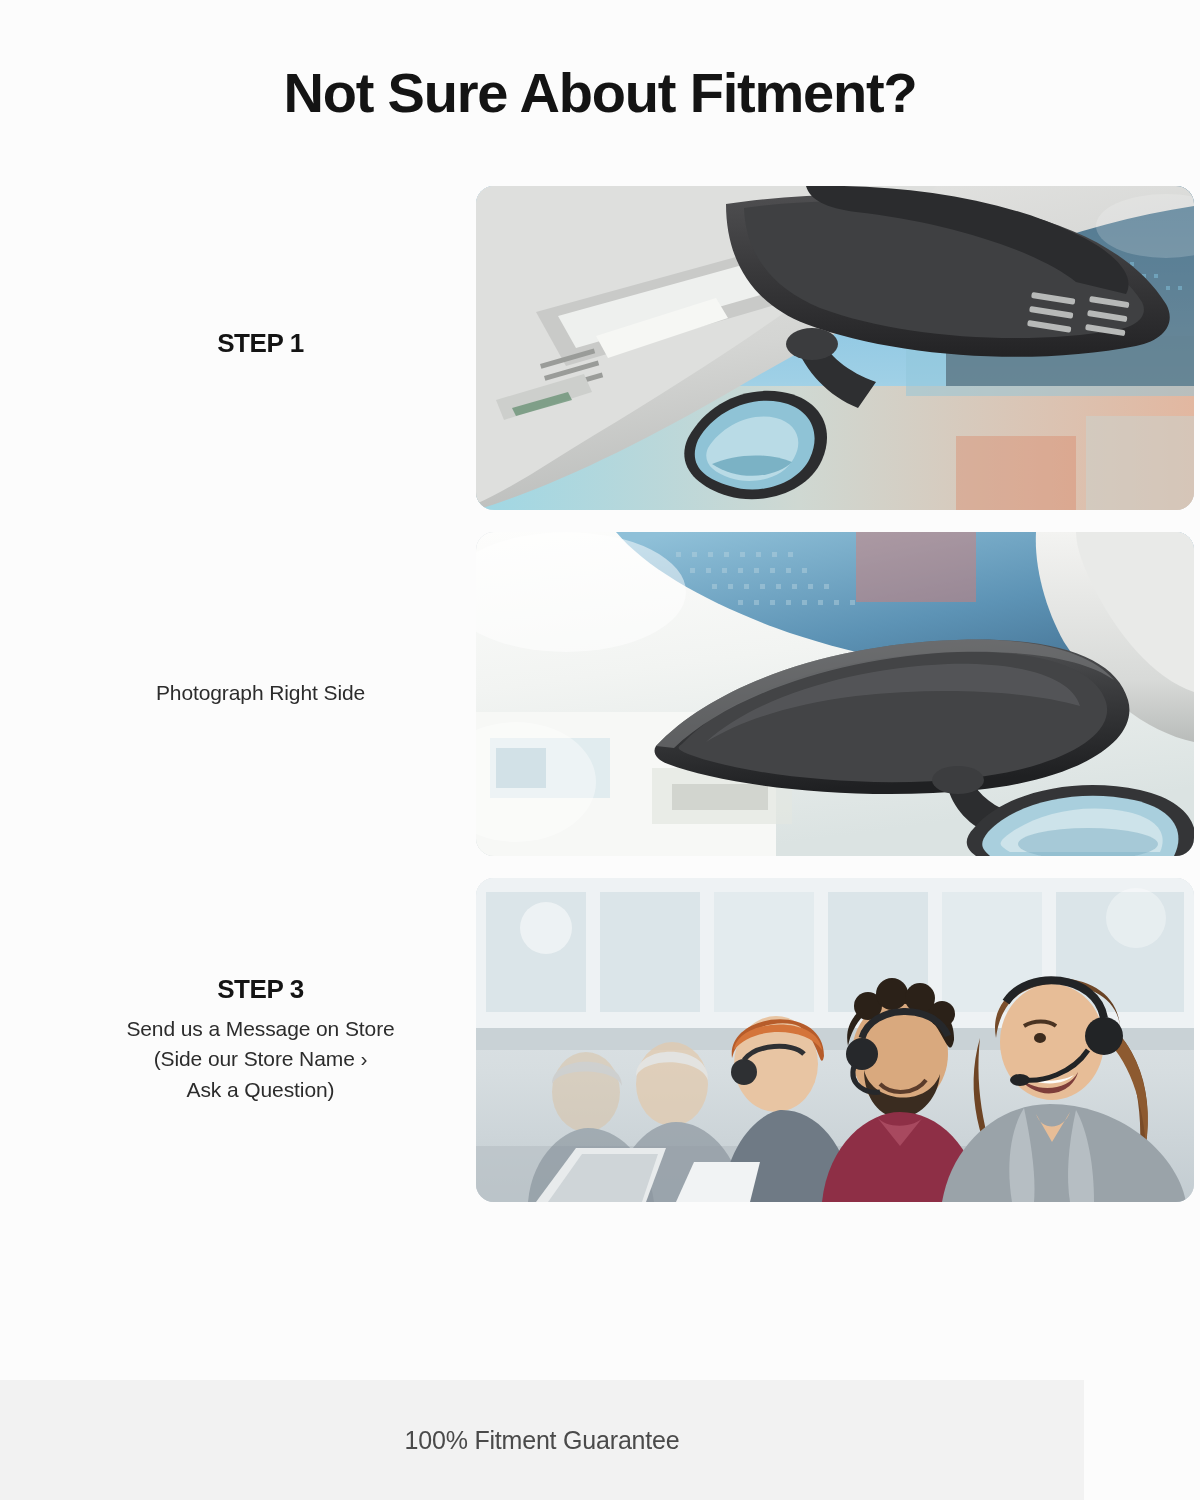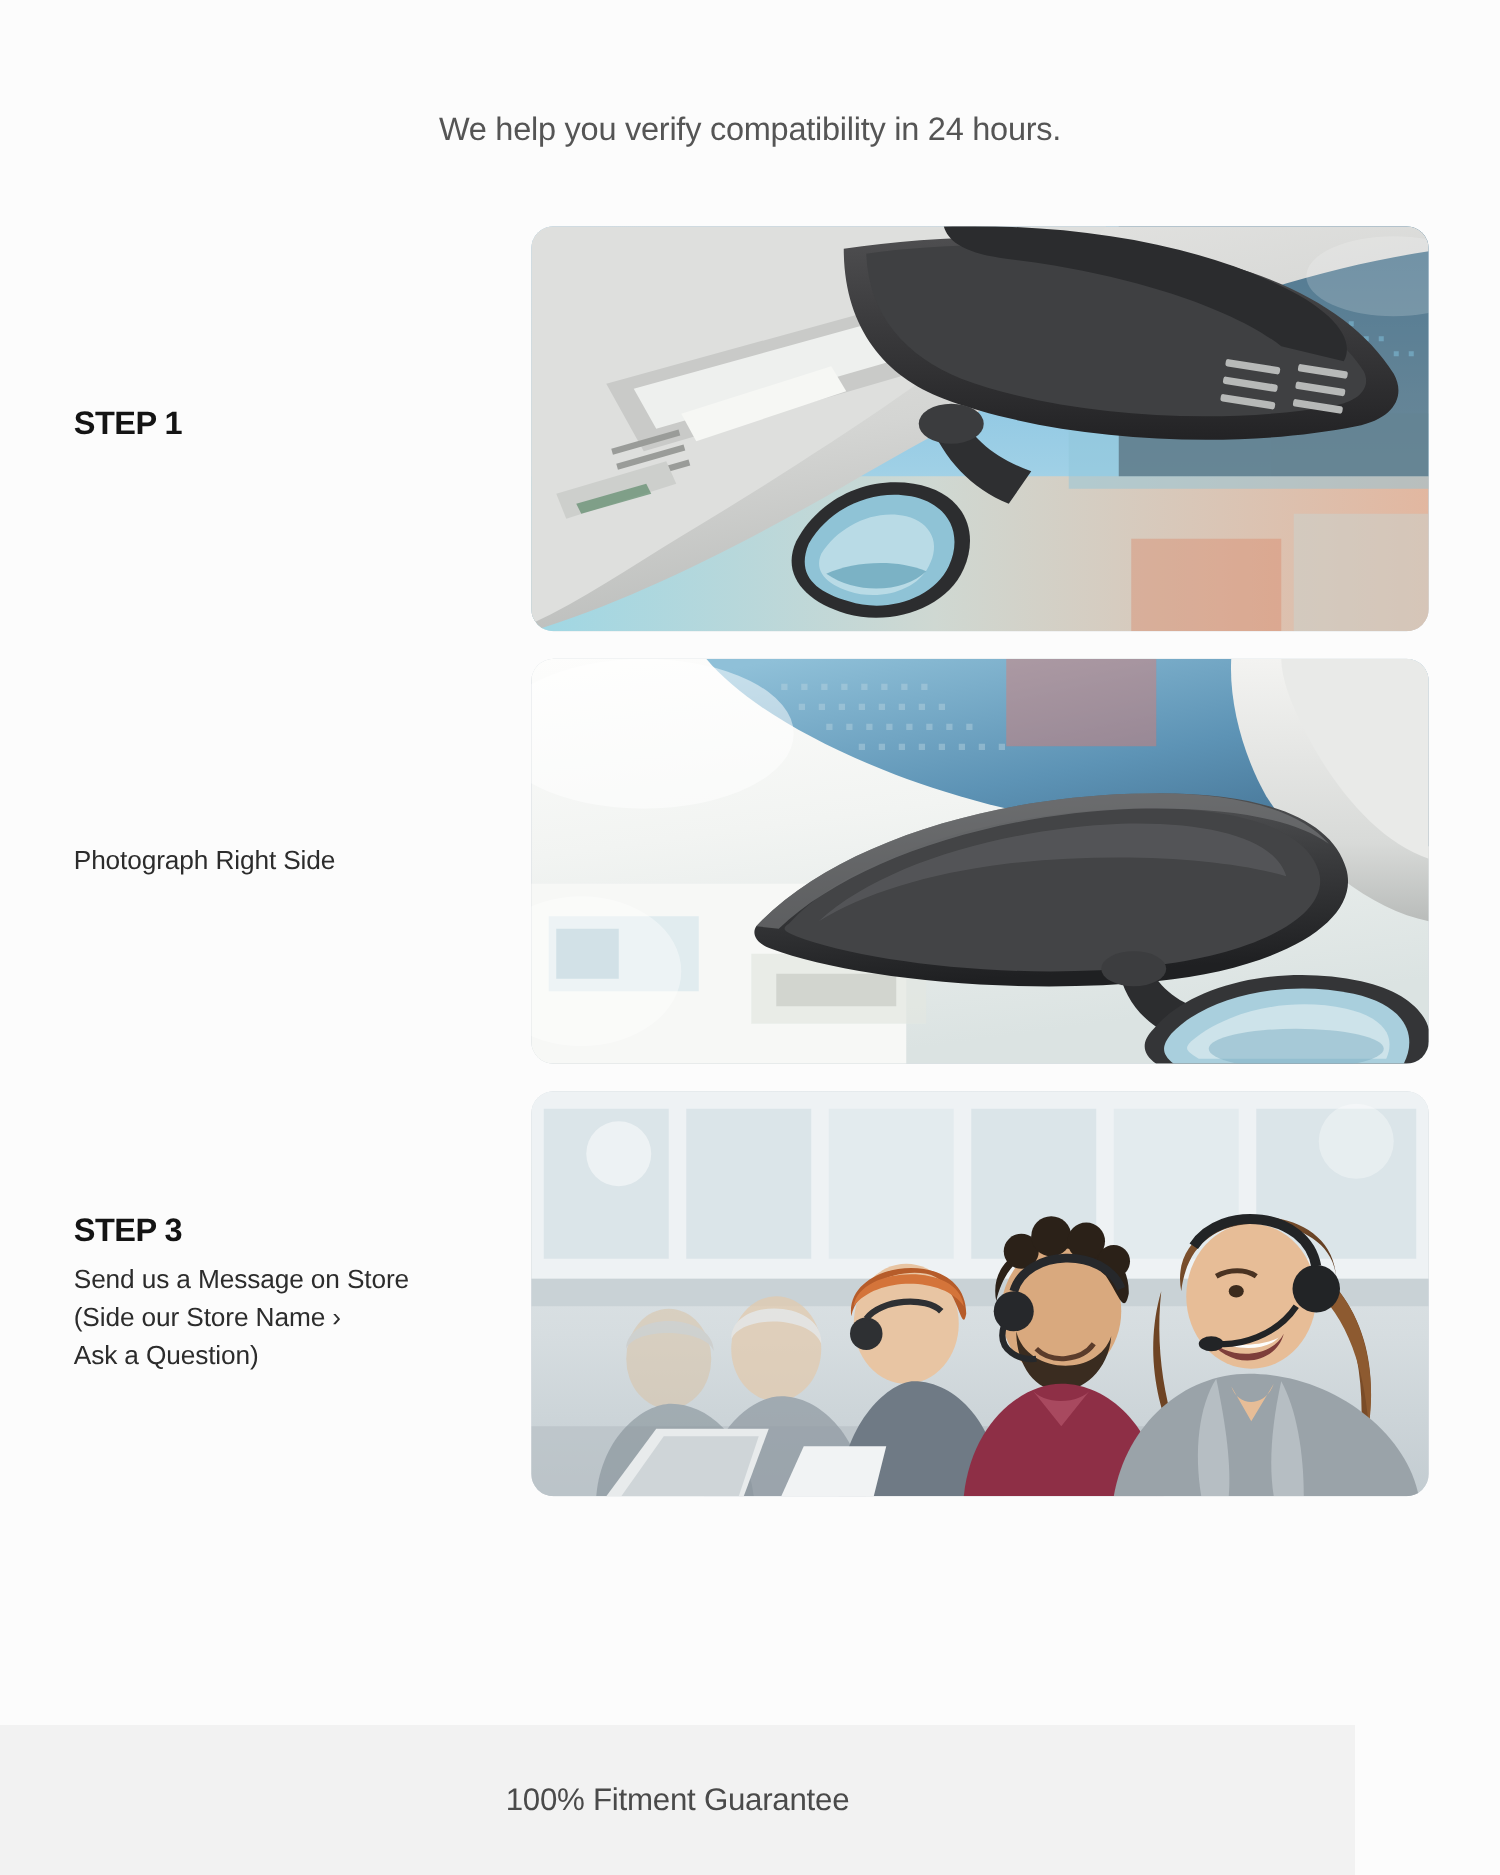--- a/index.html
+++ b/index.html
@@ -47,24 +47,25 @@
     display: flex;
     flex-direction: column;
     gap: 22px;
   }
   .step-row {
     display: flex;
     align-items: center;
     width: 1200px;
   }
   .step-text {
-    width: 425px;
+    width: 476px;
     box-sizing: border-box;
     padding-left: 59px;
     padding-right: 14px;
+    text-align: center;
   }
   .step-label {
     font-size: 26px;
     font-weight: 700;
     letter-spacing: -0.4px;
     color: #141414;
     margin-bottom: 9px;
   }
   .step-desc {
     font-size: 21px;
@@ -107,21 +108,21 @@
     color: #4a4a4a;
     letter-spacing: -0.2px;
   }
 </style>
 </head>
 <body>
 
 <div class="page">
 
   <div class="header">
-    <p class="subtitle">We help you verify compatibility in 24 hours.</p>
+    <h1 class="title">Not Sure About Fitment?</h1>
   </div>
 
   <div class="steps">
 
     <div class="step-row">
       <div class="step-text">
         <div class="step-label">STEP 1</div>
       </div>
       <div class="thumb">
         <svg viewBox="0 0 718 324" preserveAspectRatio="none">

